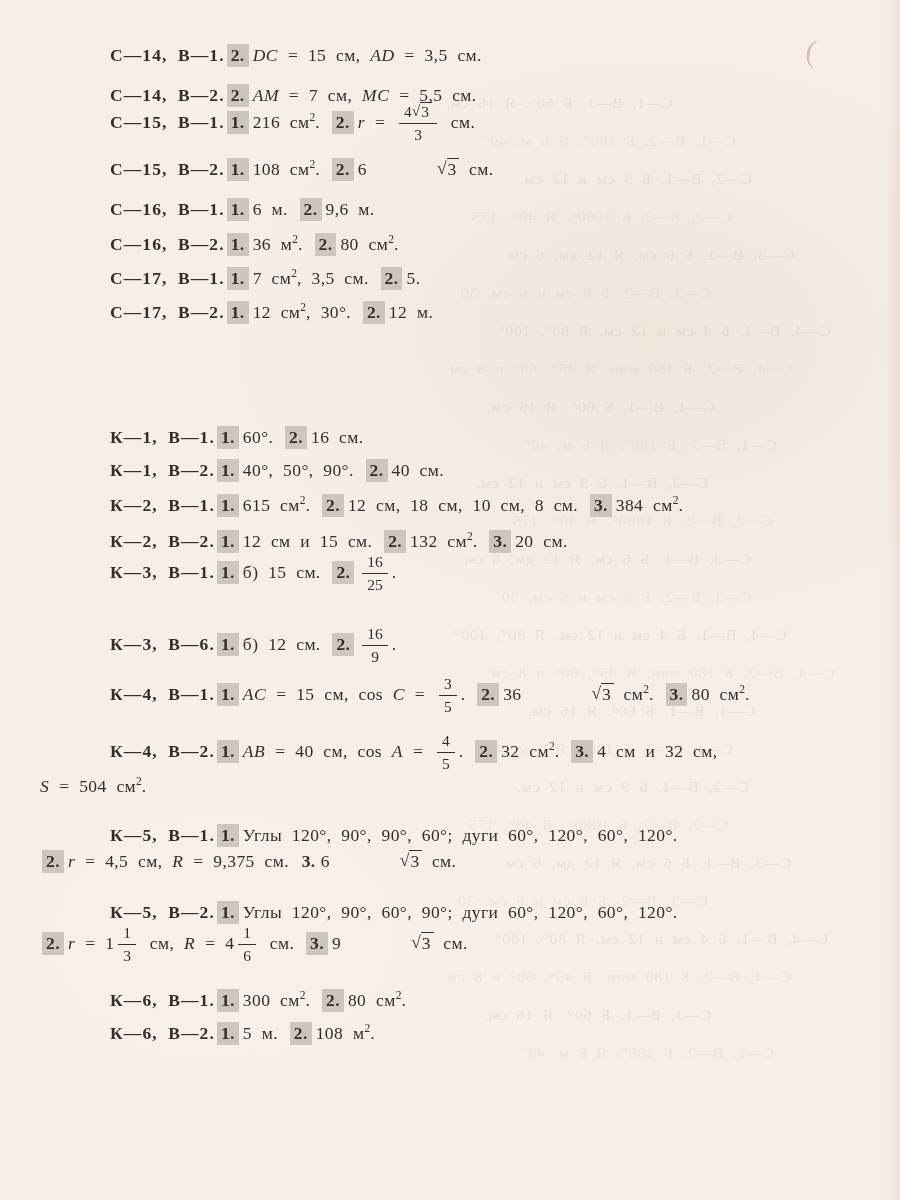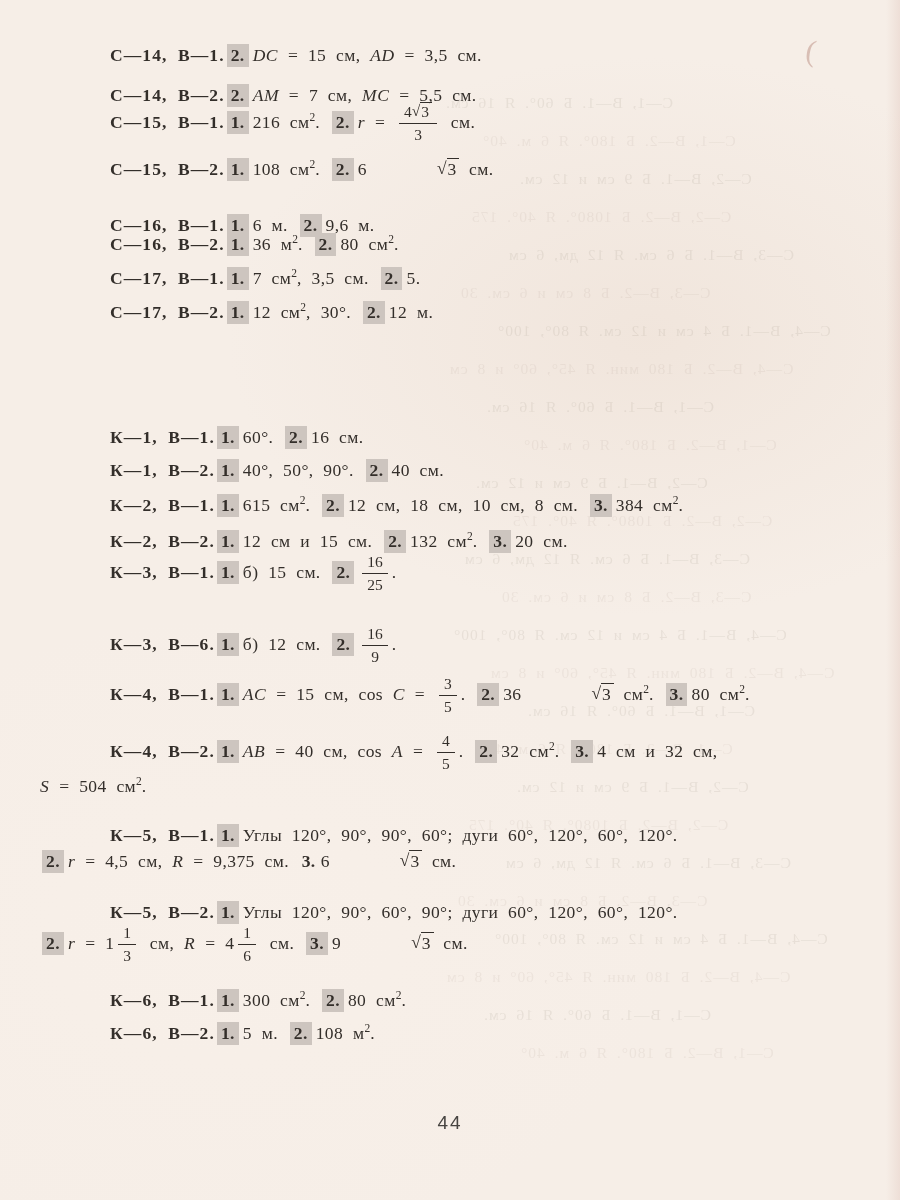--- a/index.html
+++ b/index.html
@@ -100,21 +100,21 @@
       <div class="ghost" style="top: 1007px; left: 483px;">С—1, В—1. Б 60°. Я 16 см.</div>
       <div class="ghost g2" style="top: 1045px; left: 520px;">С—1, В—2. Б 180°. Я 6 м. 40°</div>
     </div>
 
   <div class="content-layer">
     <div id="answers-top">
         <div class="line" style="top: 42px;"><span class="label">С—14, В—1.</span><span class="num">2.</span><span class="it">DC</span><span class="t"> = 15 см, </span><span class="it">AD</span><span class="t"> = 3,5 см.</span></div>
         <div class="line" style="top: 82px;"><span class="label">С—14, В—2.</span><span class="num">2.</span><span class="it">AM</span><span class="t"> = 7 см, </span><span class="it">MC</span><span class="t"> = 5,5 см.</span></div>
         <div class="line" style="top: 104px;"><span class="label">С—15, В—1.</span><span class="num">1.</span><span class="t">216 см</span><sup>2</sup><span class="t">. </span><span class="num">2.</span><span class="it">r</span><span class="t"> = </span><span class="frac"><span class="fn">4<span class="sqrt"><span class="rsign">√</span><span class="rbar">3</span></span></span><span class="fd">3</span></span><span class="t"> см.</span></div>
         <div class="line" style="top: 156px;"><span class="label">С—15, В—2.</span><span class="num">1.</span><span class="t">108 см</span><sup>2</sup><span class="t">. </span><span class="num">2.</span><span class="t">6</span><span class="sqrt"><span class="rsign">√</span><span class="rbar">3</span></span><span class="t"> см.</span></div>
-        <div class="line" style="top: 212px;"><span class="label">С—16, В—1.</span><span class="num">1.</span><span class="t">6 м. </span><span class="num">2.</span><span class="t">9,6 м.</span></div>
+        <div class="line" style="top: 196px;"><span class="label">С—16, В—1.</span><span class="num">1.</span><span class="t">6 м. </span><span class="num">2.</span><span class="t">9,6 м.</span></div>
         <div class="line" style="top: 231px;"><span class="label">С—16, В—2.</span><span class="num">1.</span><span class="t">36 м</span><sup>2</sup><span class="t">. </span><span class="num">2.</span><span class="t">80 см</span><sup>2</sup><span class="t">.</span></div>
         <div class="line" style="top: 265px;"><span class="label">С—17, В—1.</span><span class="num">1.</span><span class="t">7 см</span><sup>2</sup><span class="t">, 3,5 см. </span><span class="num">2.</span><span class="t">5.</span></div>
         <div class="line" style="top: 299px;"><span class="label">С—17, В—2.</span><span class="num">1.</span><span class="t">12 см</span><sup>2</sup><span class="t">, 30°. </span><span class="num">2.</span><span class="t">12 м.</span></div>
       </div>
 
 
     <div id="answers-bottom">
         <div class="line" style="top: 424px;"><span class="label">К—1, В—1.</span><span class="num">1.</span><span class="t">60°. </span><span class="num">2.</span><span class="t">16 см.</span></div>
         <div class="line" style="top: 457px;"><span class="label">К—1, В—2.</span><span class="num">1.</span><span class="t">40°, 50°, 90°. </span><span class="num">2.</span><span class="t">40 см.</span></div>
         <div class="line" style="top: 492px;"><span class="label">К—2, В—1.</span><span class="num">1.</span><span class="t">615 см</span><sup>2</sup><span class="t">. </span><span class="num">2.</span><span class="t">12 см, 18 см, 10 см, 8 см. </span><span class="num">3.</span><span class="t">384 см</span><sup>2</sup><span class="t">.</span></div>
@@ -122,17 +122,16 @@
         <div class="line" style="top: 554px;"><span class="label">К—3, В—1.</span><span class="num">1.</span><span class="t">б) 15 см. </span><span class="num">2.</span><span class="frac"><span class="fn">16</span><span class="fd">25</span></span><span class="t">.</span></div>
         <div class="line" style="top: 626px;"><span class="label">К—3, В—6.</span><span class="num">1.</span><span class="t">б) 12 см. </span><span class="num">2.</span><span class="frac"><span class="fn">16</span><span class="fd">9</span></span><span class="t">.</span></div>
         <div class="line" style="top: 676px;"><span class="label">К—4, В—1.</span><span class="num">1.</span><span class="it">AC</span><span class="t"> = 15 см, cos </span><span class="it">C</span><span class="t"> = </span><span class="frac"><span class="fn">3</span><span class="fd">5</span></span><span class="t">. </span><span class="num">2.</span><span class="t">36</span><span class="sqrt"><span class="rsign">√</span><span class="rbar">3</span></span><span class="t"> см</span><sup>2</sup><span class="t">. </span><span class="num">3.</span><span class="t">80 см</span><sup>2</sup><span class="t">.</span></div>
         <div class="line" style="top: 733px;"><span class="label">К—4, В—2.</span><span class="num">1.</span><span class="it">AB</span><span class="t"> = 40 см, cos </span><span class="it">A</span><span class="t"> = </span><span class="frac"><span class="fn">4</span><span class="fd">5</span></span><span class="t">. </span><span class="num">2.</span><span class="t">32 см</span><sup>2</sup><span class="t">. </span><span class="num">3.</span><span class="t">4 см и 32 см,</span><br><span class="it">S</span><span class="t"> = 504 см</span><sup>2</sup><span class="t">.</span></div>
         <div class="line" style="top: 822px;"><span class="label">К—5, В—1.</span><span class="num">1.</span><span class="t">Углы 120°, 90°, 90°, 60°; дуги 60°, 120°, 60°, 120°.</span><br><span class="num">2.</span><span class="it">r</span><span class="t"> = 4,5 см, </span><span class="it">R</span><span class="t"> = 9,375 см. </span><span class="num plain">3.</span><span class="t">6</span><span class="sqrt"><span class="rsign">√</span><span class="rbar">3</span></span><span class="t"> см.</span></div>
         <div class="line" style="top: 899px;"><span class="label">К—5, В—2.</span><span class="num">1.</span><span class="t">Углы 120°, 90°, 60°, 90°; дуги 60°, 120°, 60°, 120°.</span><br><span class="num">2.</span><span class="it">r</span><span class="t"> = 1</span><span class="frac"><span class="fn">1</span><span class="fd">3</span></span><span class="t"> см, </span><span class="it">R</span><span class="t"> = 4</span><span class="frac"><span class="fn">1</span><span class="fd">6</span></span><span class="t"> см. </span><span class="num">3.</span><span class="t">9</span><span class="sqrt"><span class="rsign">√</span><span class="rbar">3</span></span><span class="t"> см.</span></div>
         <div class="line" style="top: 987px;"><span class="label">К—6, В—1.</span><span class="num">1.</span><span class="t">300 см</span><sup>2</sup><span class="t">. </span><span class="num">2.</span><span class="t">80 см</span><sup>2</sup><span class="t">.</span></div>
         <div class="line" style="top: 1020px;"><span class="label">К—6, В—2.</span><span class="num">1.</span><span class="t">5 м. </span><span class="num">2.</span><span class="t">108 м</span><sup>2</sup><span class="t">.</span></div>
       </div>
 
-    <div class="pageno">44</div>
   </div>
 
   <span class="stray">(</span>
 </div>
 
 </body></html>

